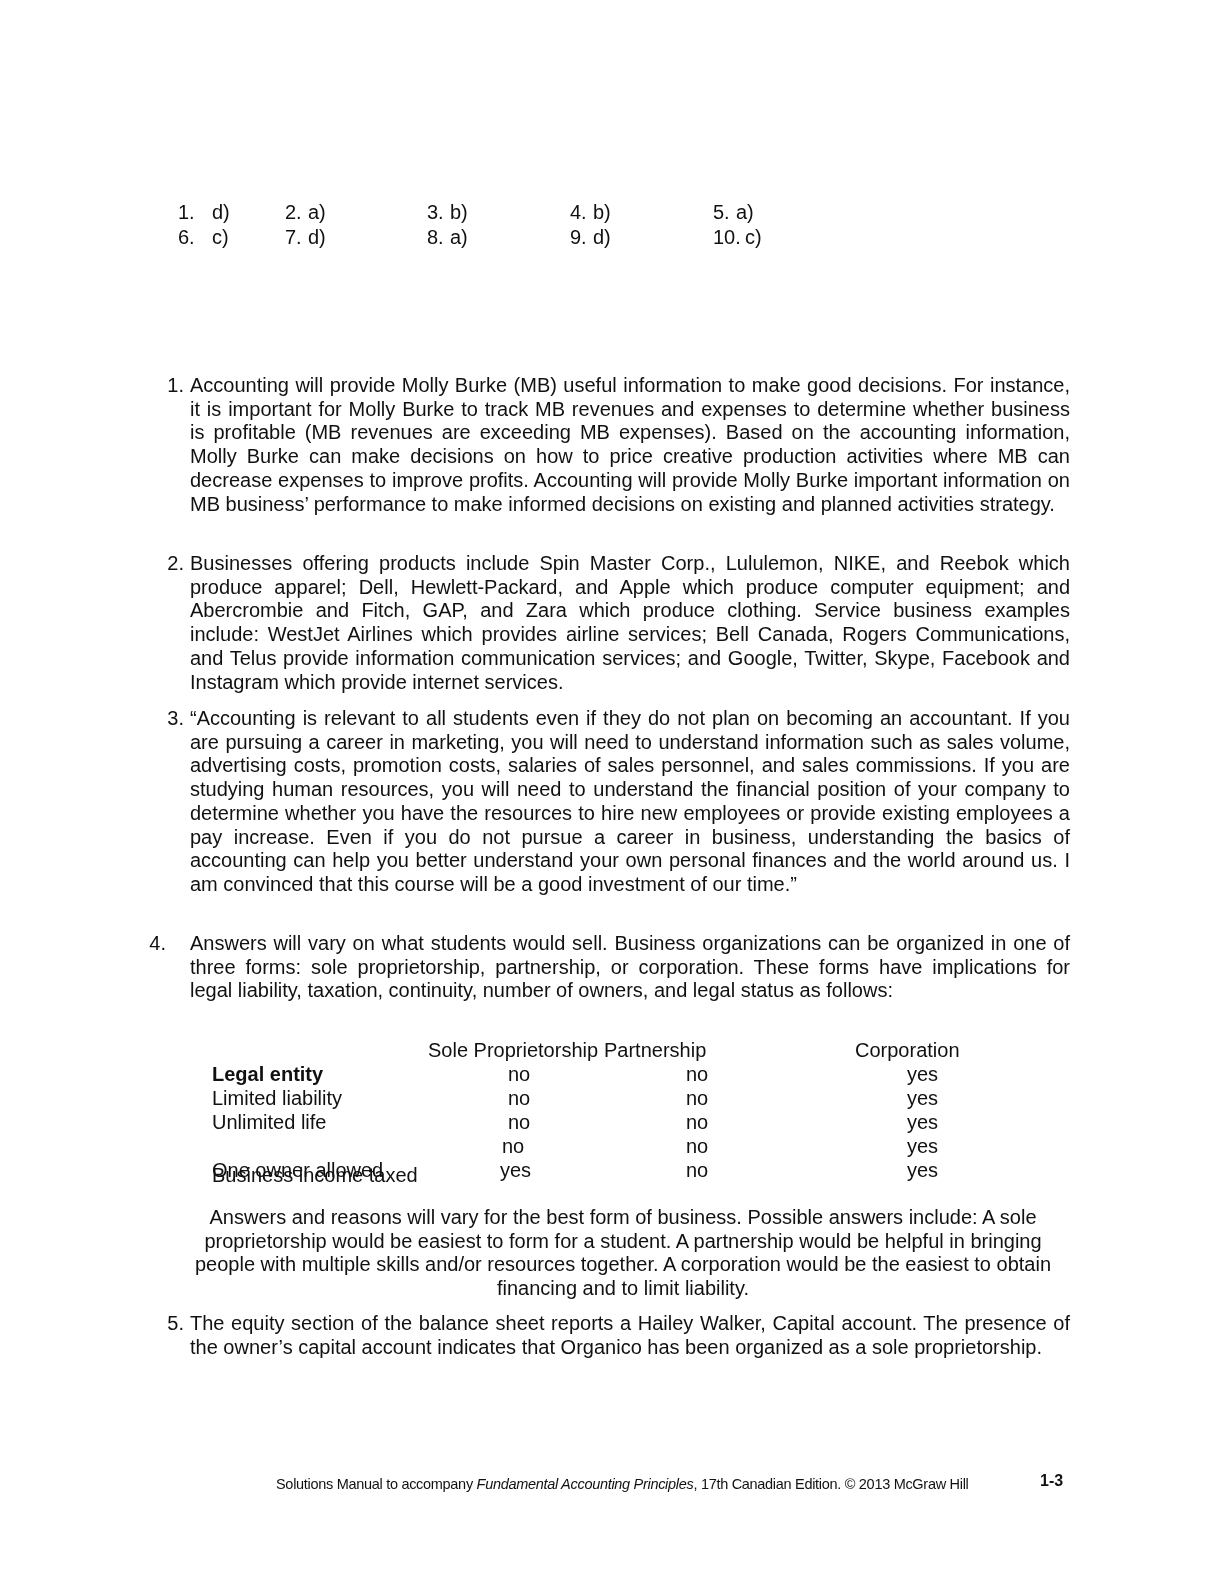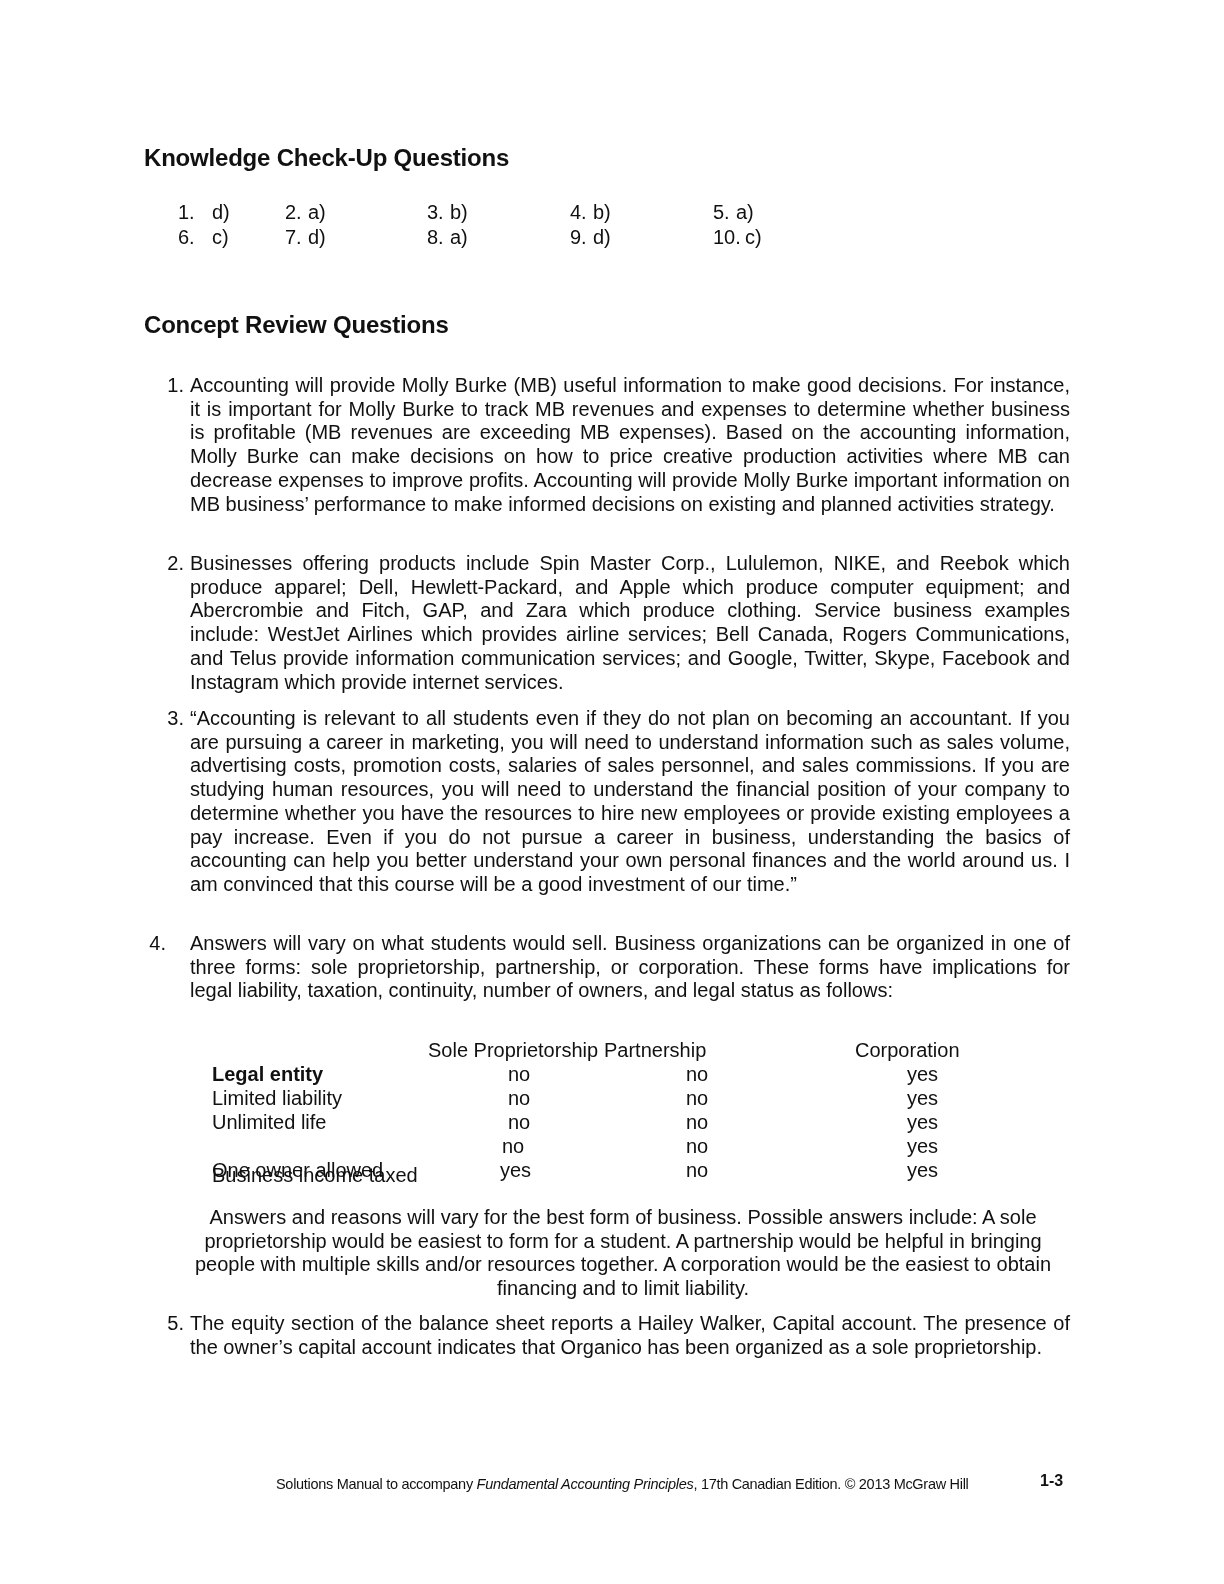--- a/index.html
+++ b/index.html
@@ -29,21 +29,20 @@
     .footer i { font-style: italic; }
     .pagenum {
       position: absolute; top: 1472px; left: 1040px; font-weight: bold; font-size: 16px;
     }
   </style>
 </head>
 <body>
 
 <div class="page">
 
-  <h2 class="h2" style="top:144px;">Knowledge Check-Up Questions</h2>
 
   <div class="kc-row" style="top:201px;">
     <span class="kc-cell" style="left:178px;">1.</span>
     <span class="kc-cell" style="left:212px;">d)</span>
     <span class="kc-cell" style="left:285px;">2.</span>
     <span class="kc-cell" style="left:308px;">a)</span>
     <span class="kc-cell" style="left:427px;">3.</span>
     <span class="kc-cell" style="left:450px;">b)</span>
     <span class="kc-cell" style="left:570px;">4.</span>
     <span class="kc-cell" style="left:593px;">b)</span>
@@ -56,21 +55,20 @@
     <span class="kc-cell" style="left:285px;">7.</span>
     <span class="kc-cell" style="left:308px;">d)</span>
     <span class="kc-cell" style="left:427px;">8.</span>
     <span class="kc-cell" style="left:450px;">a)</span>
     <span class="kc-cell" style="left:570px;">9.</span>
     <span class="kc-cell" style="left:593px;">d)</span>
     <span class="kc-cell" style="left:713px;">10.</span>
     <span class="kc-cell" style="left:745px;">c)</span>
   </div>
 
-  <h2 class="h2" style="top:311px;">Concept Review Questions</h2>
 
   <div class="q" style="top:374px;">
     <span class="num">1.</span>
     <div class="txt">Accounting will provide Molly Burke (MB) useful information to make good decisions. For instance, it is important for Molly Burke to track MB revenues and expenses to determine whether business is profitable (MB revenues are exceeding MB expenses).  Based on the accounting information, Molly Burke can make decisions on how to price creative production activities where MB can decrease expenses to improve profits. Accounting will provide Molly Burke important information on MB business’ performance to make informed decisions on existing and planned activities strategy.</div>
   </div>
 
   <div class="q" style="top:552px;">
     <span class="num">2.</span>
     <div class="txt">Businesses offering products include Spin Master Corp., Lululemon, NIKE, and Reebok which produce apparel; Dell, Hewlett-Packard, and Apple which produce computer equipment; and Abercrombie and Fitch, GAP, and Zara which produce clothing.  Service business examples include: WestJet Airlines which provides airline services; Bell Canada, Rogers Communications, and Telus provide information communication services; and Google, Twitter, Skype, Facebook and Instagram which provide internet services.</div>
   </div>

